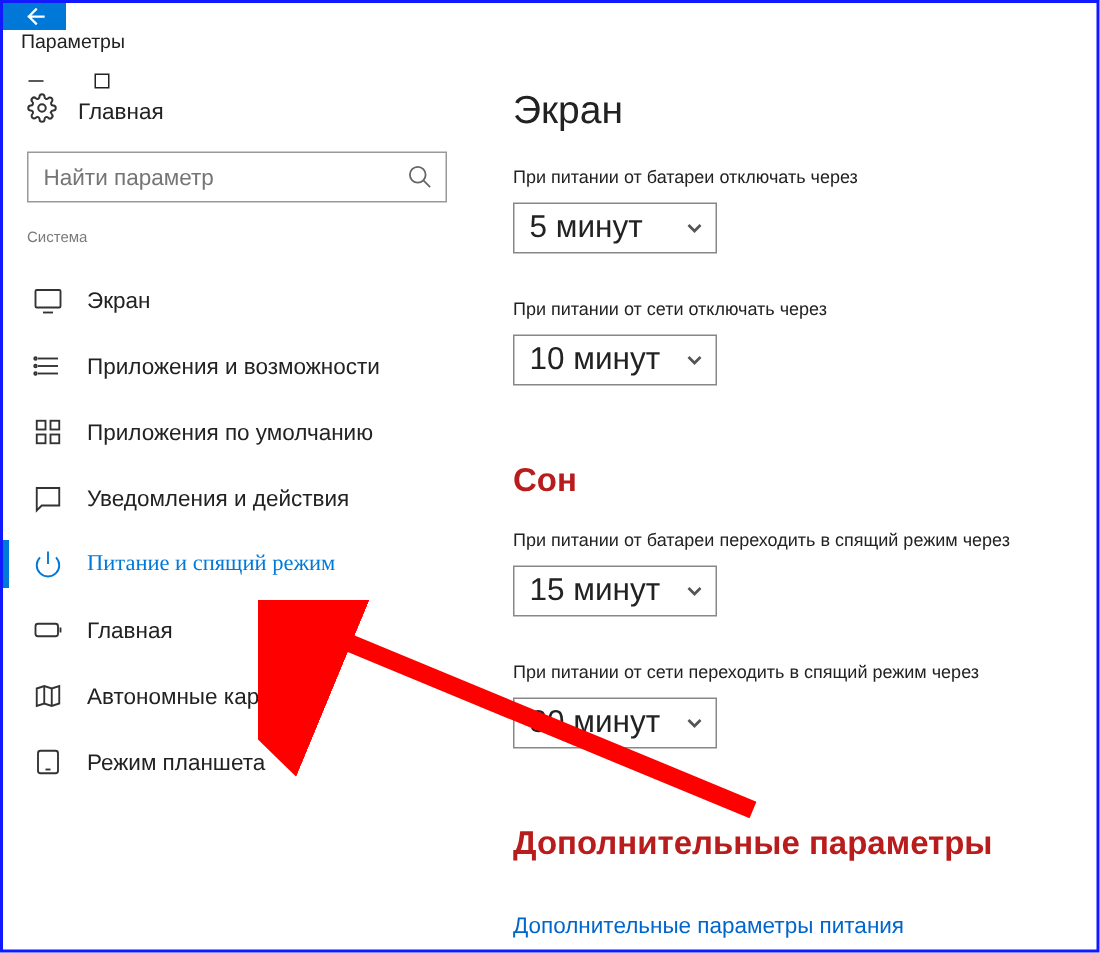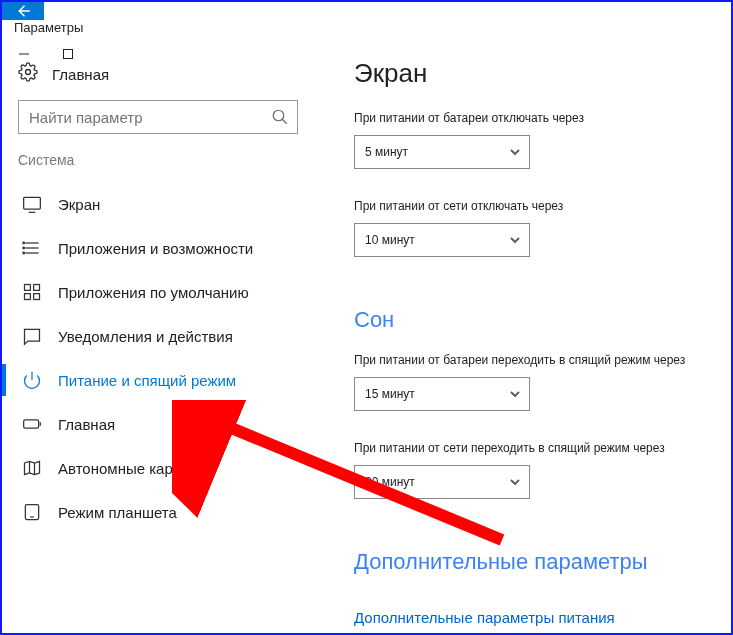--- a/index.html
+++ b/index.html
@@ -9,48 +9,48 @@
   
   .titlebar { height: 38px; display: flex; align-items: stretch; border-bottom: 0 solid transparent; flex-direction: column; }
   .back-btn { width: 42px; background: #0078d7; display: flex; align-items: center; justify-content: center; color: #fff; }
   .back-btn svg { width: 18px; height: 18px; fill: none; stroke: #fff; stroke-width: 2; }
   .title { flex: 1; display: flex; align-items: center; padding-left: 12px; font-size: 13px; color: #222; }
   .win-controls { display: flex; align-items: center; }
   .win-btn { width: 44px; height: 38px; display: flex; align-items: center; justify-content: center; }
   .win-btn svg { width: 12px; height: 12px; stroke: #222; stroke-width: 1; fill: none; }
 
   
-  .content { display: flex; height: calc(100% - 38px); gap: 12px; }
+  .content { display: flex; height: calc(100% - 38px); }
   .sidebar { width: 312px; padding: 18px 10px 0 10px; overflow: hidden; }
   .main { flex: 1; padding: 18px 0 0 28px; overflow: hidden; }
 
   
   .home-row { display: flex; align-items: center; gap: 14px; padding: 4px 6px 14px 6px; }
   .home-row svg { width: 20px; height: 20px; stroke: #333; fill: none; stroke-width: 1.6; }
   .home-label { font-size: 15px; color: #222; }
 
   .search { display: flex; align-items: center; border: 1px solid #999; height: 34px; padding: 0 8px 0 10px; margin: 0 6px 18px 6px; }
   .search input { border: none; outline: none; flex: 1; font-size: 15px; color: #666; background: transparent; }
   .search-icon { width: 18px; height: 18px; stroke: #666; fill: none; stroke-width: 1.6; }
 
-  .section-label { font-size: 14px; color: #7a7a7a; padding: 0 6px 14px 6px; }
+  .section-label { font-size: 10px; color: #7a7a7a; padding: 0 6px 14px 6px; }
 
   .navlist { list-style: none; }
   .navlist li { display: flex; align-items: center; gap: 16px; padding: 12px 6px 12px 10px; font-size: 15px; color: #222; cursor: default; position: relative; }
   .navlist li .icon { width: 20px; height: 20px; flex: 0 0 20px; display: flex; align-items: center; justify-content: center; }
   .navlist li .icon svg { width: 20px; height: 20px; stroke: #333; fill: none; stroke-width: 1.5; }
-  .navlist li.selected { color: #0078d7; }
+  .navlist li.selected { color: #0078d7; font-family: Liberation Serif, serif; }
   .navlist li.selected .icon svg { stroke: #0078d7; }
   .navlist li.selected::before { content: ""; position: absolute; left: -10px; top: 6px; bottom: 6px; width: 4px; background: #0078d7; }
 
   
   h1 { font-weight: 400; font-size: 26px; color: #222; margin-bottom: 22px; }
-  h2 { font-weight: 400; font-size: 22px; color: #3b82f6; margin: 34px 0 20px 0; }
+  h2 { font-weight: 700; font-size: 22px; color: #b91c1c; margin: 34px 0 20px 0; }
   .setting-label { font-size: 12px; color: #222; margin: 14px 0 10px 0; white-space: nowrap; }
-  .select { display: inline-flex; align-items: center; justify-content: space-between; width: 176px; height: 34px; border: 1px solid #888; padding: 0 8px 0 10px; font-size: 12px; color: #222; margin-bottom: 16px; }
+  .select { display: inline-flex; align-items: center; justify-content: space-between; width: 136px; height: 34px; border: 1px solid #888; padding: 0 8px 0 10px; font-size: 21px; color: #222; margin-bottom: 16px; }
   .select svg { width: 12px; height: 12px; stroke: #555; fill: none; stroke-width: 1.8; }
   .link { color: #0066cc; font-size: 15px; margin-top: 14px; display: inline-block; }
 
   
   .arrow-overlay { position: absolute; pointer-events: none; }
 </style>
 </head>
 <body>
 
 <div class="titlebar">

